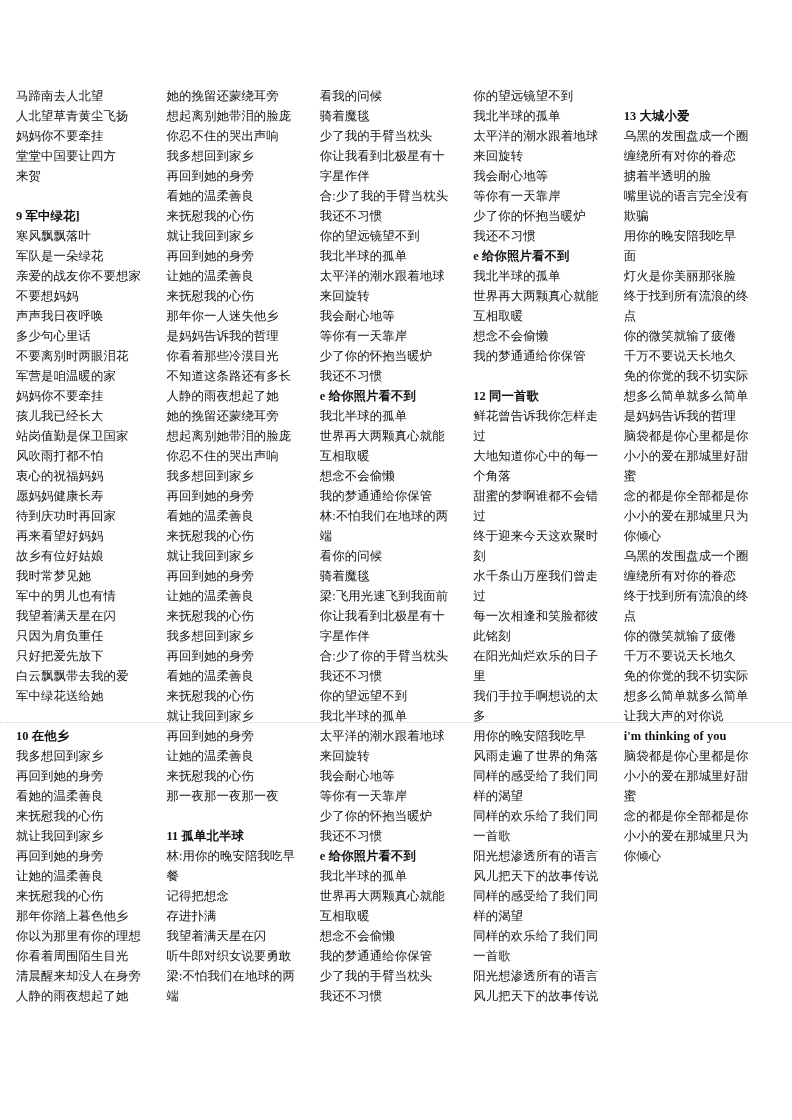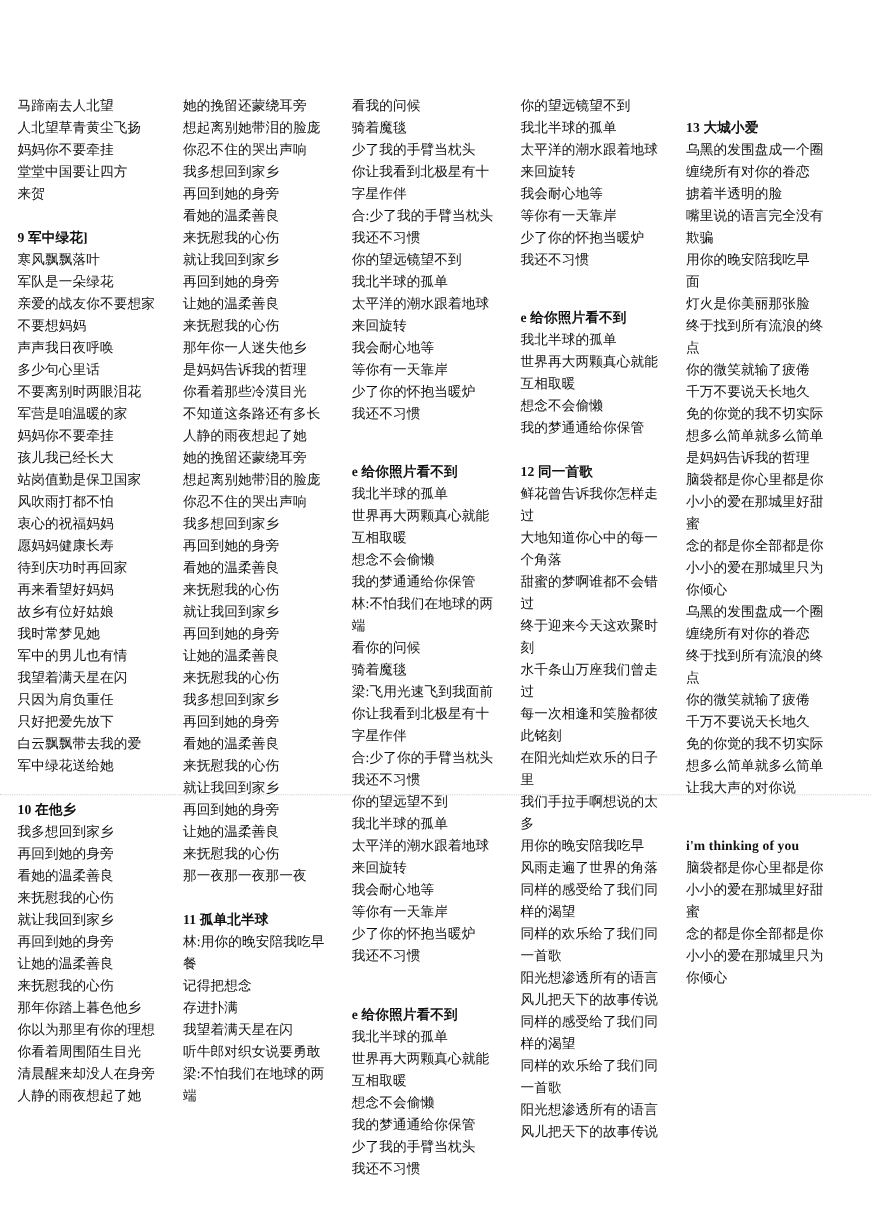--- a/index.html
+++ b/index.html
@@ -56,21 +56,20 @@
   .line.blank {
     min-height: 20px;
   }
 
   .line.heading {
     font-weight: bold;
   }
 
   .line.latin {
     font-weight: bold;
-    margin-top: 33px;
   }
 
   
   .dotted-rule {
     position: absolute;
     left: 0;
     top: 722px;
     width: 792px;
     height: 1px;
     border-top: 1px dotted #c9c9c9;

